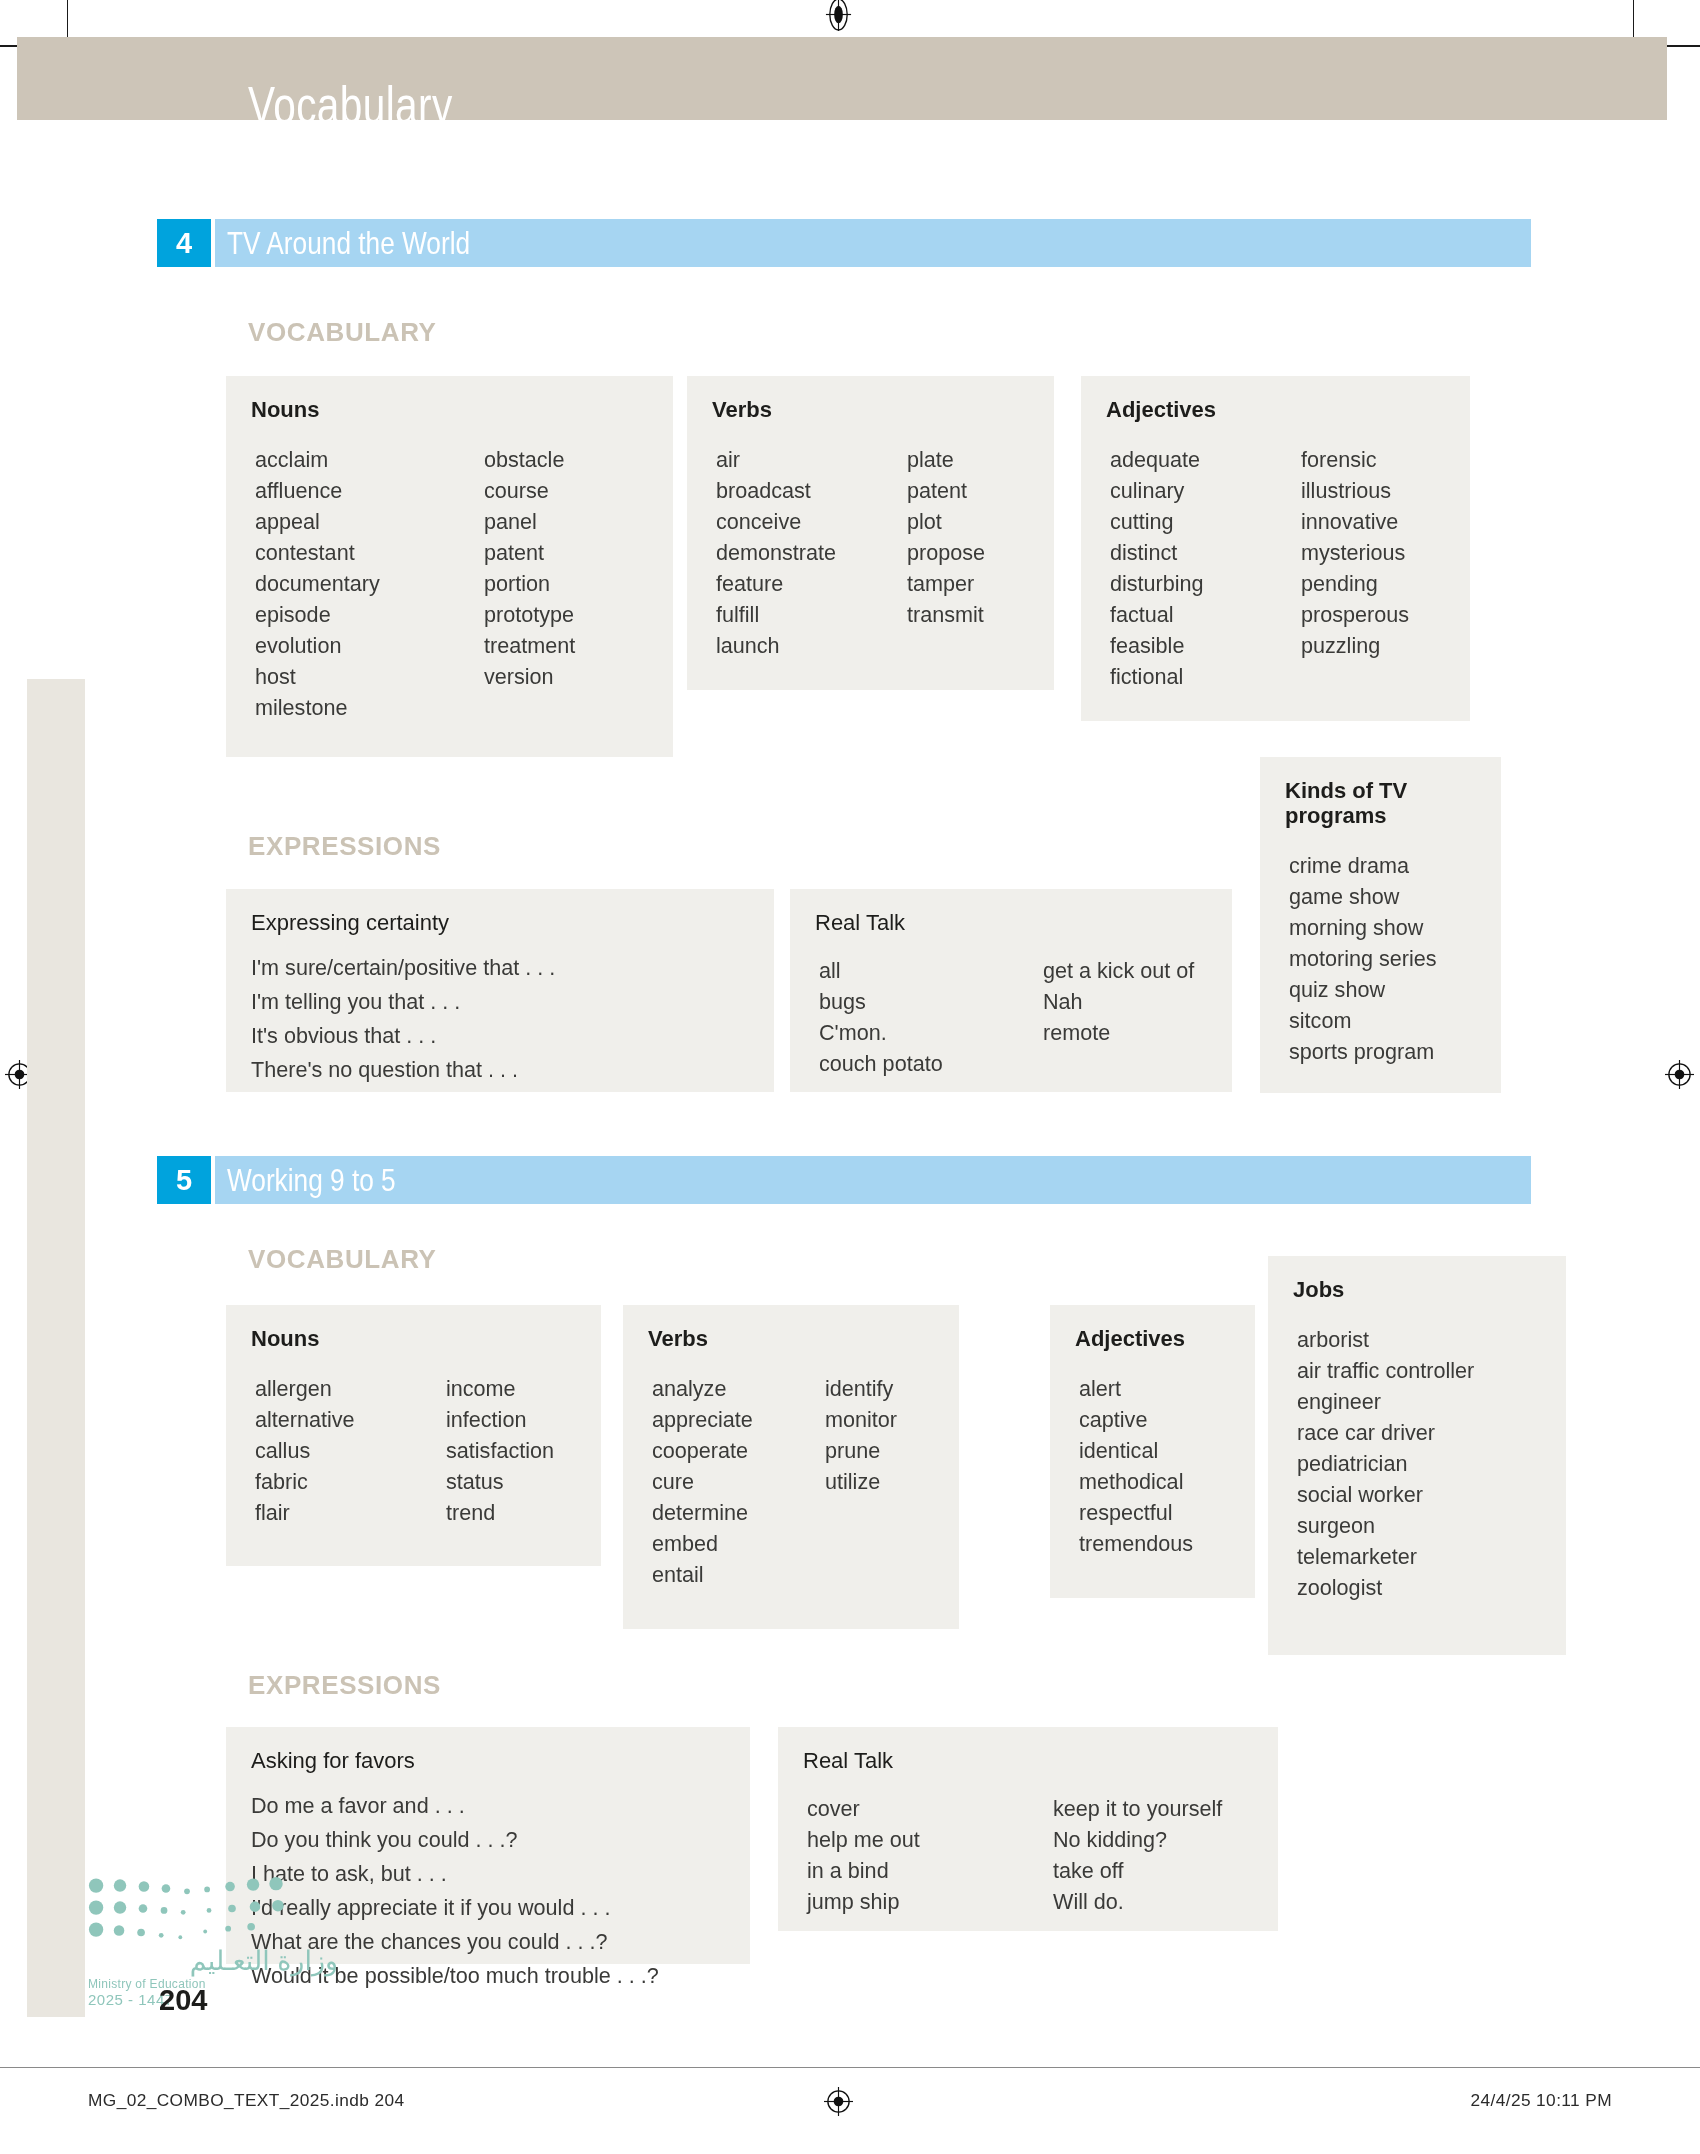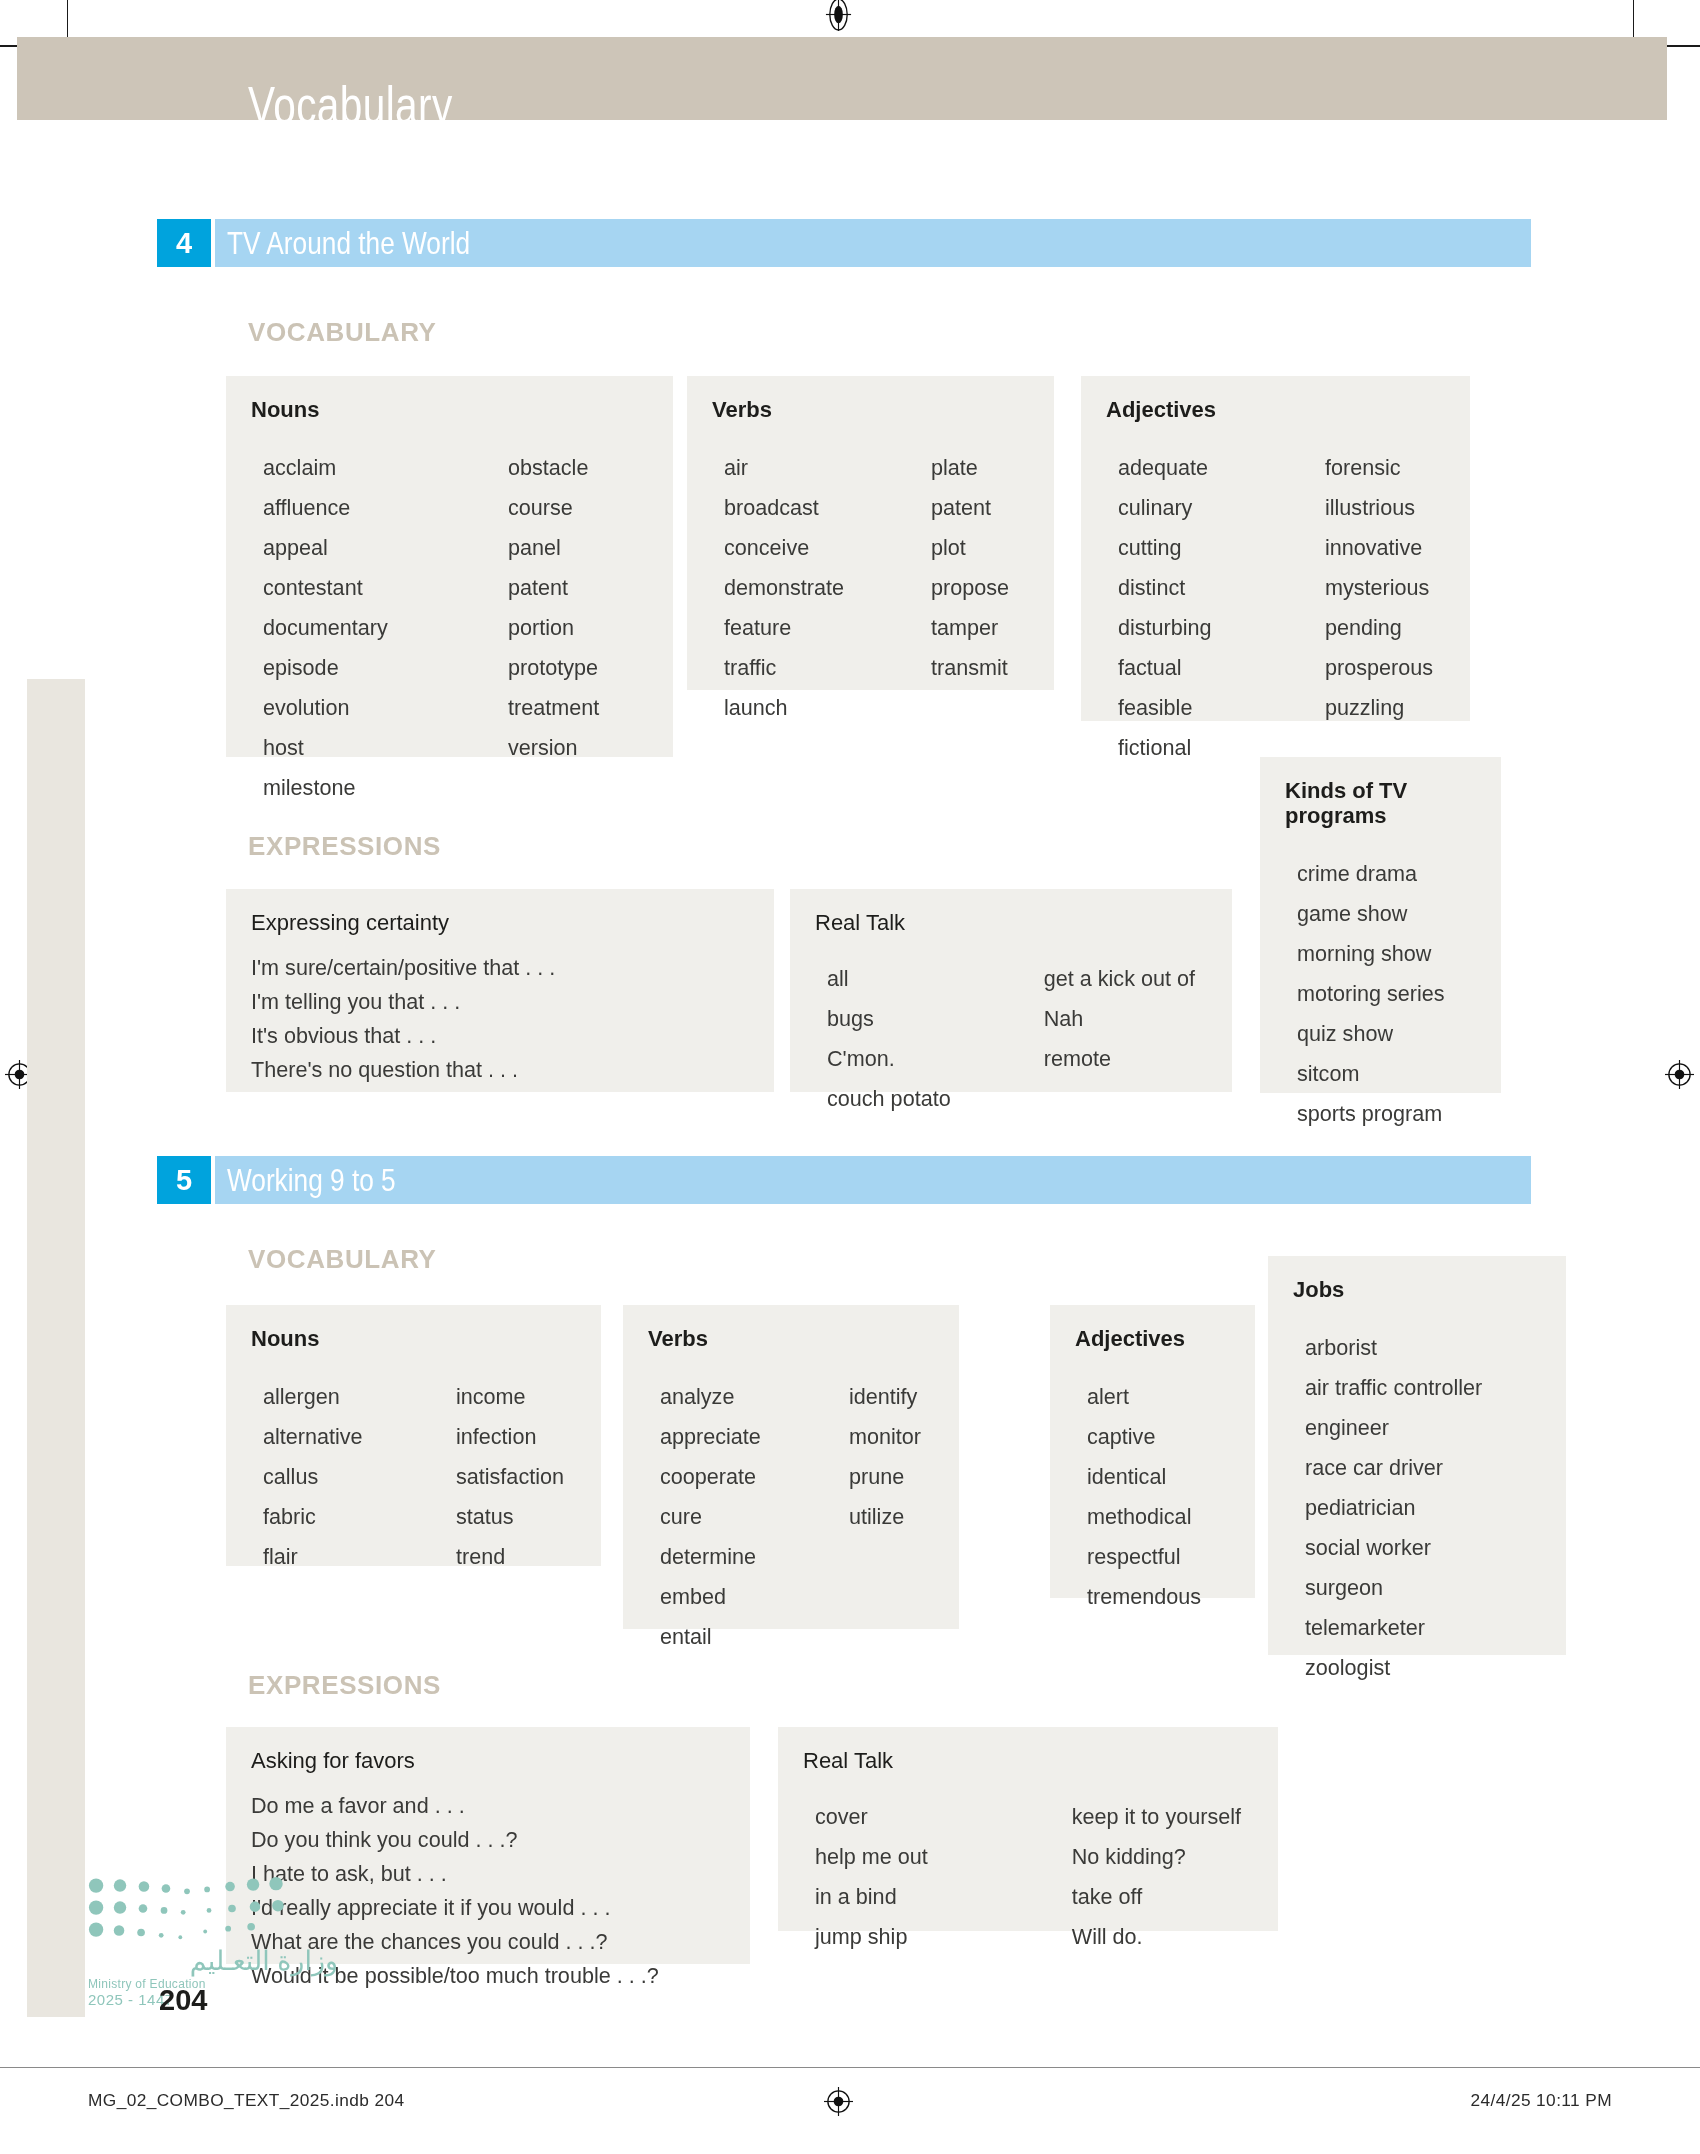--- a/index.html
+++ b/index.html
@@ -124,21 +124,21 @@
     display: flex;
     flex-direction: column;
   }
   .wcol li, .wline {
     list-style: none;
     font-size: 21.6px;
     color: #3a3a38;
     line-height: 31px;
     white-space: nowrap;
   }
-  ul.wcol { margin: 12px; padding: 0; gap: 9px; }
+  ul.wcol { margin: 4px; padding: 0; }
 
   
   .ebox {
     position: absolute;
     background: #f0efeb;
     box-sizing: border-box;
     padding: 21px 25px 23px 25px;
   }
   .ebox-title {
     font-size: 22px;
@@ -299,21 +299,21 @@
 
 <div class="wbox" style="left:687px; top:376px; width:367px; height:314px;">
   <div class="wbox-title">Verbs</div>
   <div class="wcols">
     <ul class="wcol" style="width:183px;">
       <li>air</li>
       <li>broadcast</li>
       <li>conceive</li>
       <li>demonstrate</li>
       <li>feature</li>
-      <li>traffic</li>
+      <li>fulfill</li>
       <li>launch</li>
     </ul>
     <ul class="wcol">
       <li>plate</li>
       <li>patent</li>
       <li>plot</li>
       <li>propose</li>
       <li>tamper</li>
       <li>transmit</li>
     </ul>

